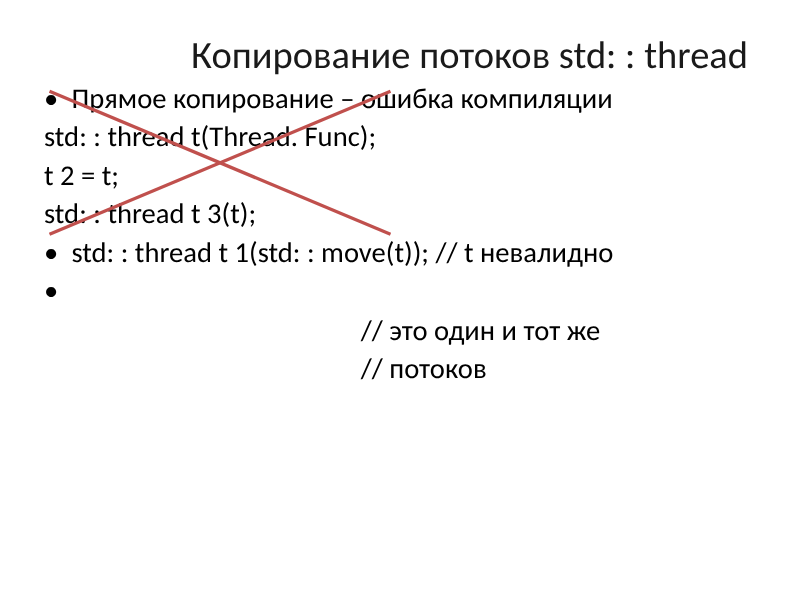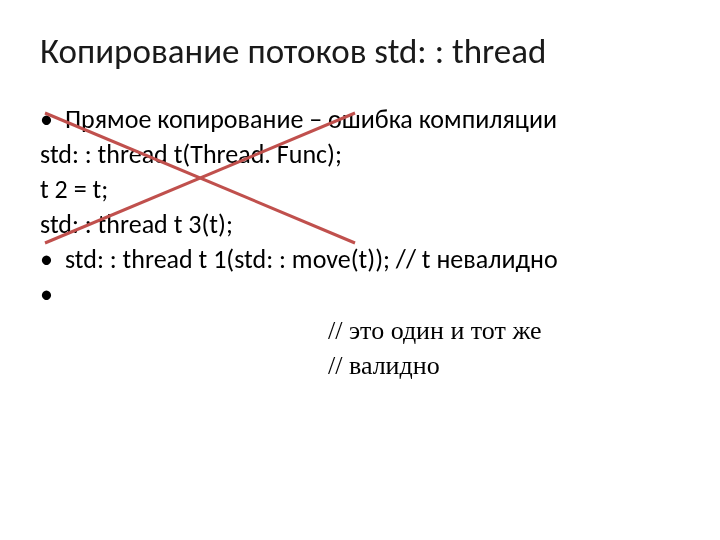--- a/index.html
+++ b/index.html
@@ -11,22 +11,21 @@
       width: 720px;
       height: 540px;
       background: #ffffff;
       font-family: 'Calibri', 'Arial', sans-serif;
       padding: 30px 40px;
       position: relative;
     }
     .title {
       font-size: 35px;
       color: #1a1a1a;
-      text-align: left;
-      margin-bottom: 30px;
+      text-align: right;
       font-weight: 400;
     }
     .content {
       font-size: 26px;
       color: #000;
       line-height: 1.35;
       position: relative;
     }
     .bullet-line {
       display: flex;
@@ -45,21 +44,20 @@
     .cross-overlay {
       position: absolute;
       left: 0;
       top: -34px;
       width: 320px;
       height: 150px;
       pointer-events: none;
     }
     .comment-indent {
       padding-left: 288px;
-      font-family: Liberation Serif, serif;
     }
   </style>
 </head>
 <body>
 
 <h1 class="title">Копирование потоков std: : thread</h1>
 
 <div class="content">
   <div class="bullet-line">
     <span class="bullet">•</span>
@@ -79,14 +77,14 @@
   <div class="bullet-line">
     <span class="bullet">•</span>
     <span>std: : thread t 1(std: : move(t)); // t невалидно</span>
   </div>
 
   <div class="bullet-line">
     <span class="bullet">•</span>
   </div>
 
   <div class="comment-indent">// это один и тот же</div>
-  <div class="comment-indent">// валидно</div>
+  <div class="comment-indent">// потоков</div>
 </div>
 
 </body></html>

